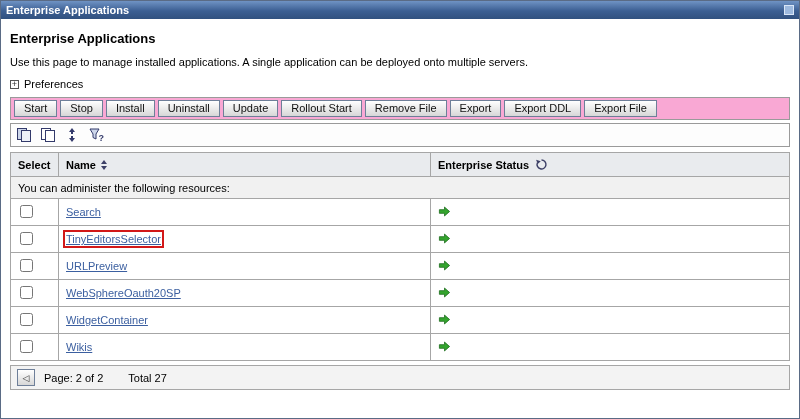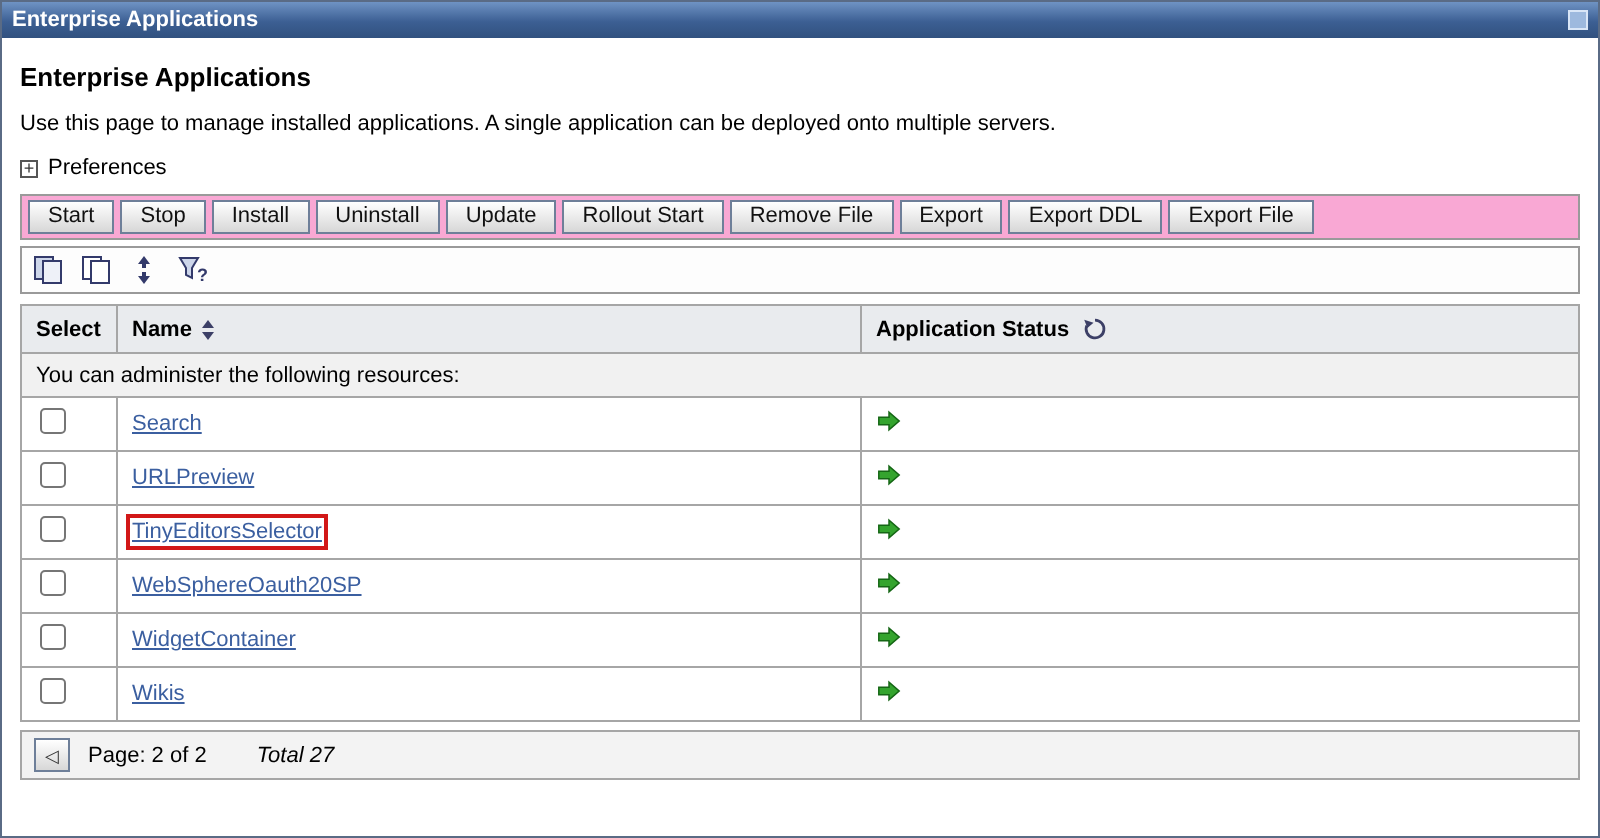--- a/index.html
+++ b/index.html
@@ -111,21 +111,21 @@
   }
   .page-btn {
     width: 18px; height: 17px;
     font-size: 9px;
     display: inline-flex; align-items: center; justify-content: center;
     background: linear-gradient(to bottom, #ffffff, #d7d7d7);
     border: 1px solid #6e7f99;
     cursor: pointer;
     color: #333;
   }
-  .total-label { margin-left: 16px; font-style: italic; }
+  .total-label { margin-left: 16px; }
 </style>
 </head>
 <body>
 
 <div class="window">
 
   <div class="titlebar">
     <span class="title">Enterprise Applications</span>
     <span class="tb-icon"></span>
   </div>
@@ -191,21 +191,21 @@
             <span class="hdr-flex">
               <span>Name</span>
               <span class="sort-carets">
                 <span class="caret-up"></span>
                   <span class="caret-down"></span>
               </span>
             </span>
           </th>
           <th class="col-status">
             <span class="hdr-flex">
-              <span>Application Status</span>
+              <span>Enterprise Status</span>
               <span class="status-refresh">
                 <svg width="13" height="13" viewBox="0 0 14 14">
                   <path d="M7 2.2 a4.8 4.8 0 1 1 -4.4 2.9" fill="none" stroke="#3c3f66" stroke-width="1.5"></path>
                   <path d="M1.2 2.0 L2.9 6.4 L6.2 3.6 Z" fill="#3c3f66"></path>
                 </svg>
               </span>
             </span>
           </th>
         </tr>
       </thead>
@@ -226,36 +226,36 @@
           <path d="M1.5 5 H7 V2.2 L12.5 7 L7 11.8 V9 H1.5 Z" fill="#34a42e" stroke="#156615" stroke-width="0.8"></path>
         </svg>
       </span>
     </td>
   </tr>
           <tr class="app-row">
     <td class="col-select">
       <input type="checkbox" style="">
     </td>
     <td class="col-name">
+      <a href="#" class="app-link highlighted">TinyEditorsSelector</a>
+    </td>
+    <td class="col-status">
+      <span class="status-arrow">
+        <svg width="13" height="13" viewBox="0 0 14 14">
+          <path d="M1.5 5 H7 V2.2 L12.5 7 L7 11.8 V9 H1.5 Z" fill="#34a42e" stroke="#156615" stroke-width="0.8"></path>
+        </svg>
+      </span>
+    </td>
+  </tr>
+          <tr class="app-row">
+    <td class="col-select">
+      <input type="checkbox" style="">
+    </td>
+    <td class="col-name">
       <a href="#" class="app-link">URLPreview</a>
-    </td>
-    <td class="col-status">
-      <span class="status-arrow">
-        <svg width="13" height="13" viewBox="0 0 14 14">
-          <path d="M1.5 5 H7 V2.2 L12.5 7 L7 11.8 V9 H1.5 Z" fill="#34a42e" stroke="#156615" stroke-width="0.8"></path>
-        </svg>
-      </span>
-    </td>
-  </tr>
-          <tr class="app-row">
-    <td class="col-select">
-      <input type="checkbox" style="">
-    </td>
-    <td class="col-name">
-      <a href="#" class="app-link highlighted">TinyEditorsSelector</a>
     </td>
     <td class="col-status">
       <span class="status-arrow">
         <svg width="13" height="13" viewBox="0 0 14 14">
           <path d="M1.5 5 H7 V2.2 L12.5 7 L7 11.8 V9 H1.5 Z" fill="#34a42e" stroke="#156615" stroke-width="0.8"></path>
         </svg>
       </span>
     </td>
   </tr>
           <tr class="app-row">

